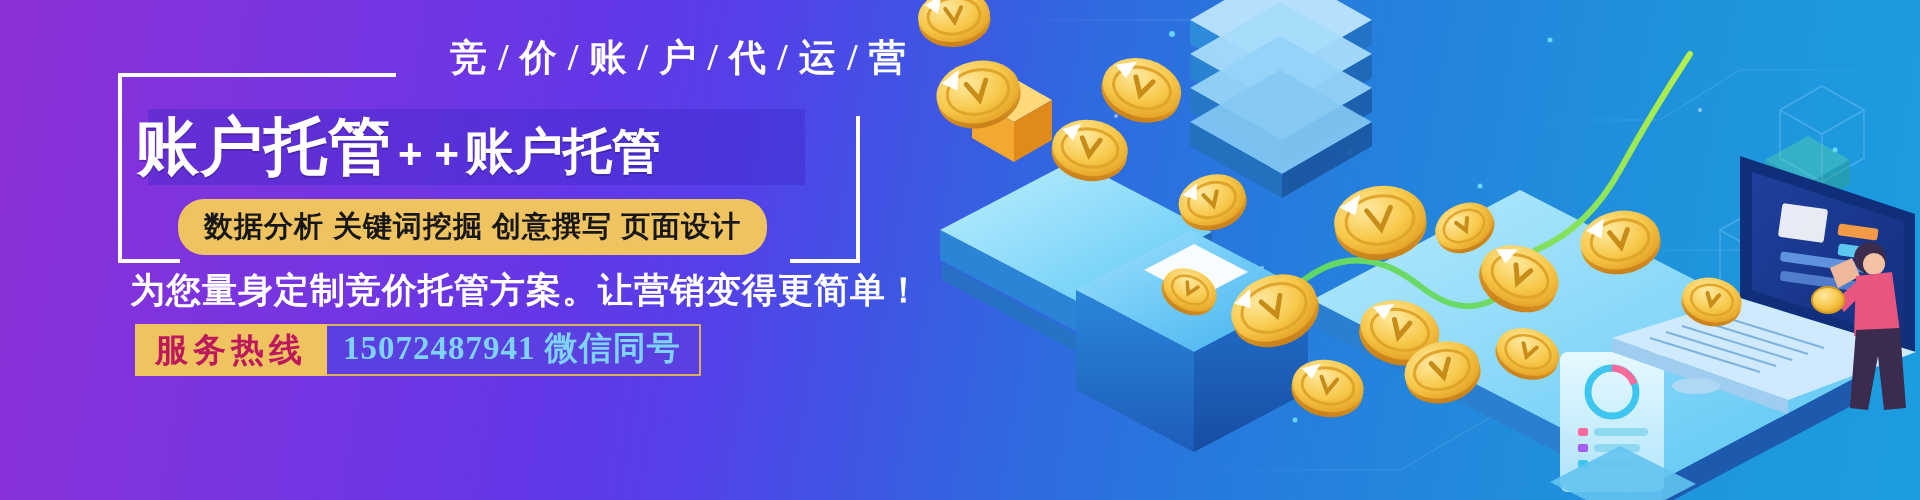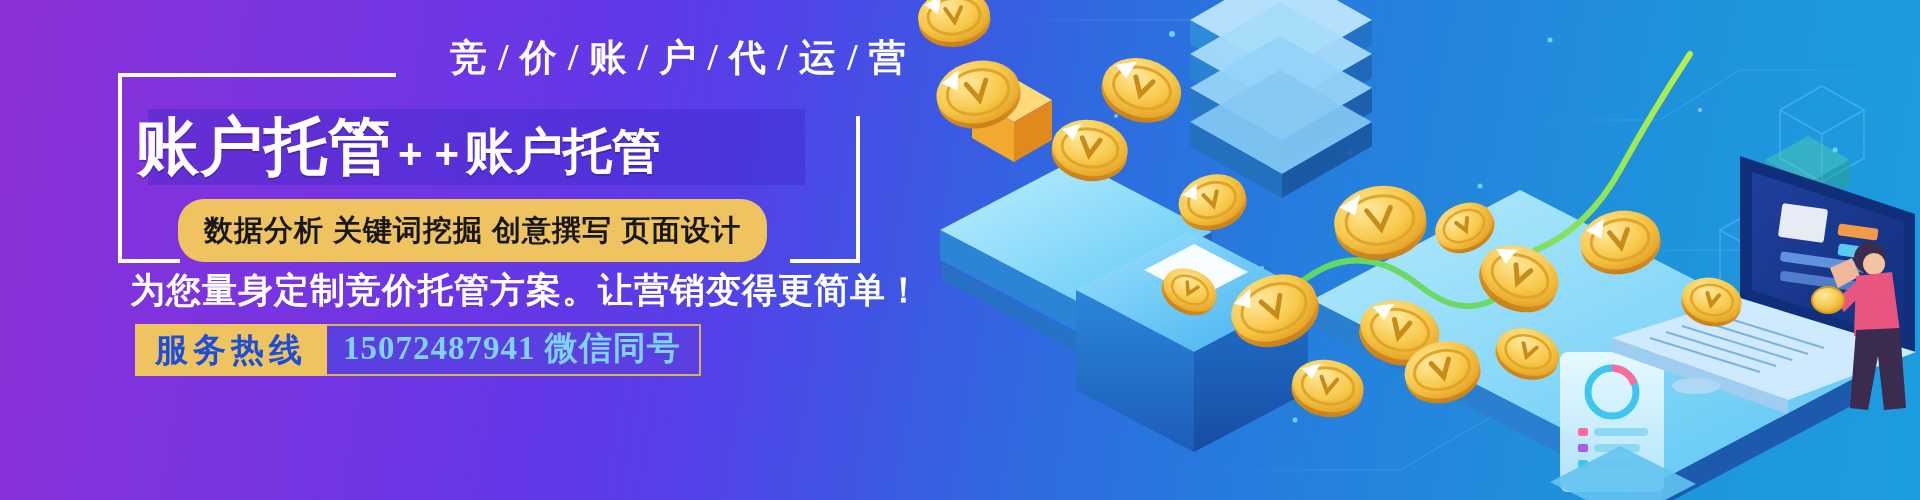--- a/index.html
+++ b/index.html
@@ -118,21 +118,21 @@
   .headline .mid {
     font-size: 49px;
     letter-spacing: 0px;
     text-shadow: 0 2px 0 rgba(40,20,110,0.35);
   }
 
   
   .pill {
     position: absolute;
     left: 178px; top: 199px;
-    height: 63px;
+    height: 56px;
     padding: 0 26px;
     border-radius: 26px;
     background: #efc35f;
     display: flex;
     align-items: center;
     justify-content: center;
   }
   .pill-text {
     font-size: 29px;
     font-weight: 700;
@@ -160,21 +160,21 @@
     align-items: stretch;
     height: 52px;
   }
   .hotline-label {
     background: #efc35f;
     display: flex;
     align-items: center;
     padding: 0 20px;
     font-size: 33px;
     font-weight: 700;
-    color: #1d4ed8;
+    color: #be185d;
     letter-spacing: 5px;
     white-space: nowrap;
   }
   .hotline-value {
     background: #5b3fe0;
     border: 2px solid #d9b05a;
     border-left: none;
     display: flex;
     align-items: center;
     padding: 0 18px 4px 16px;

